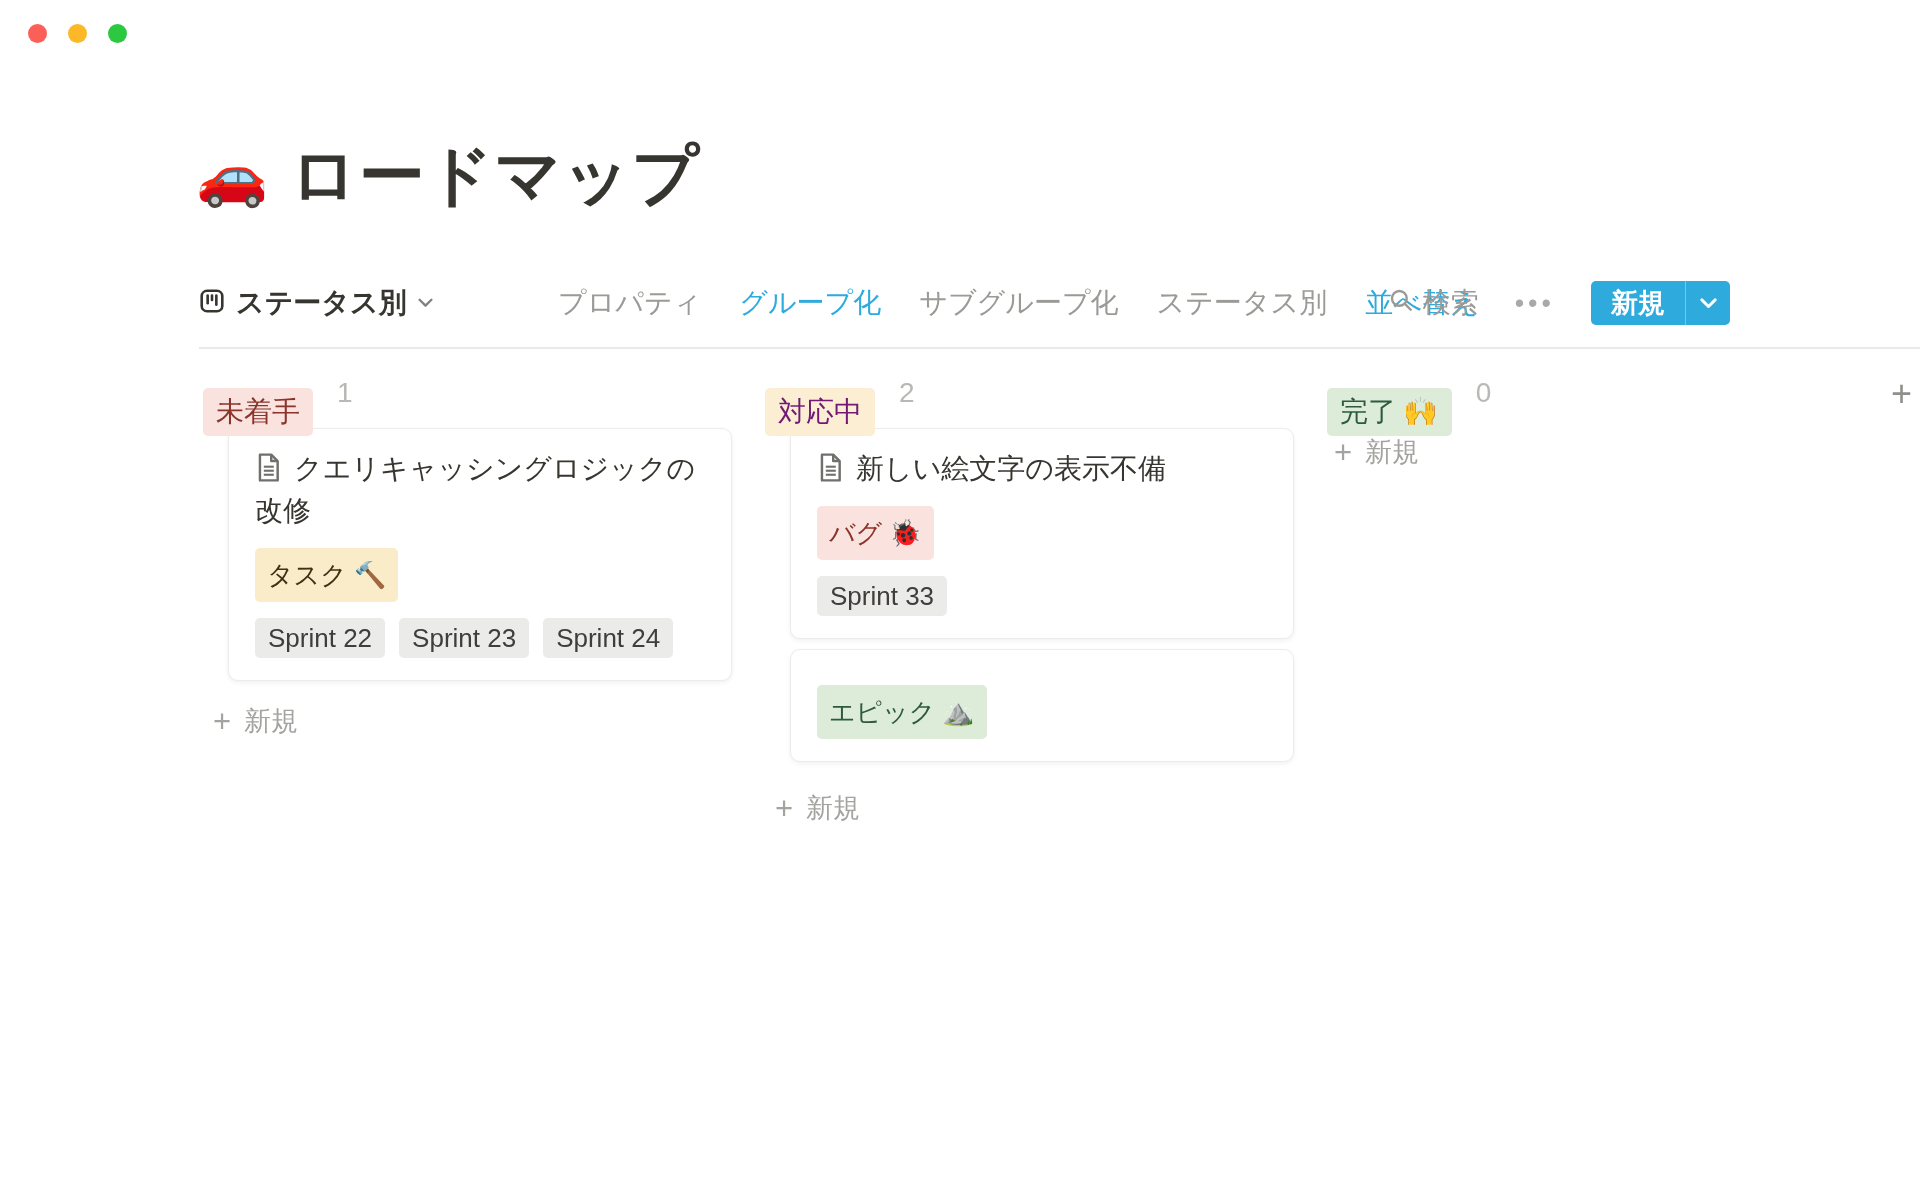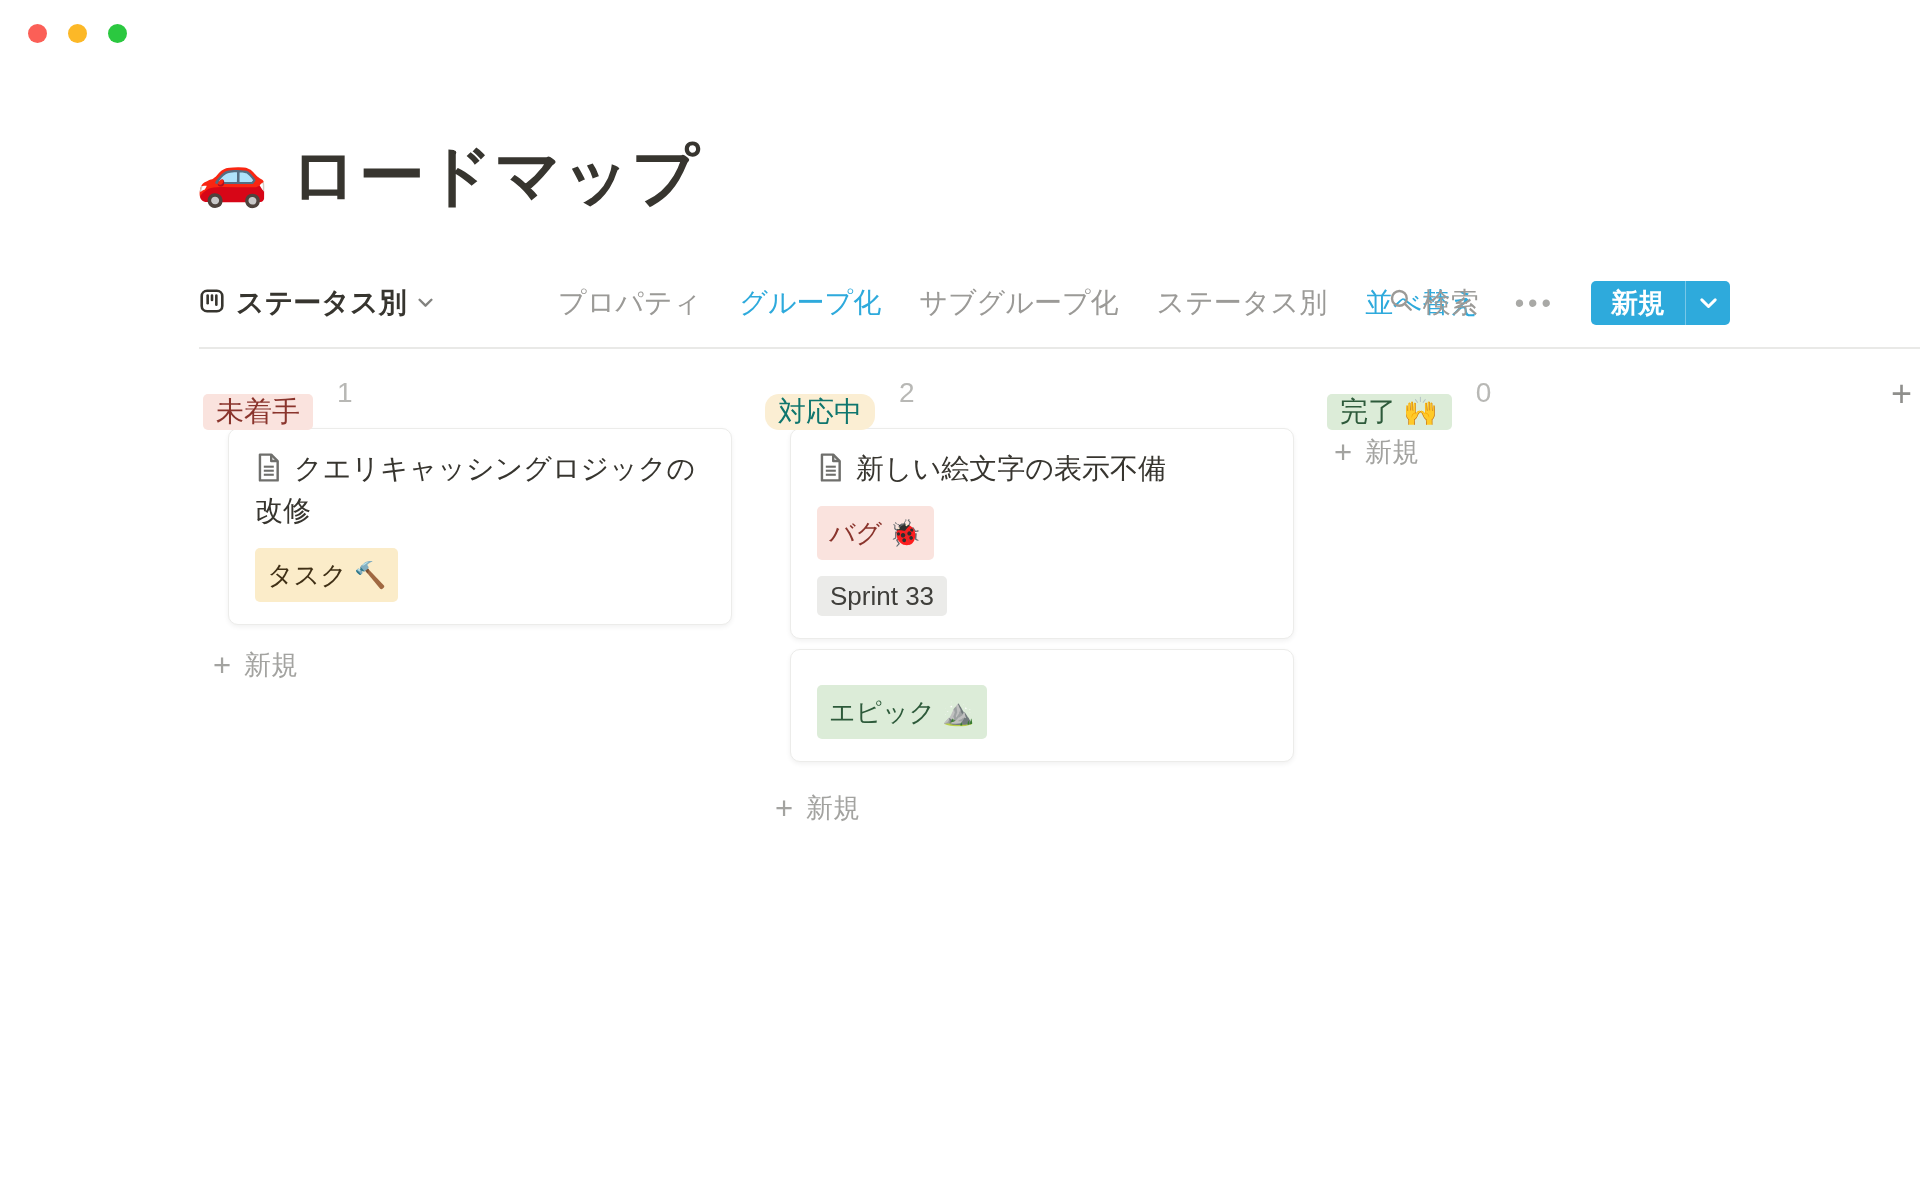--- a/index.html
+++ b/index.html
@@ -31,23 +31,23 @@
   .dots{color:#a9a9a6;font-size:27px;letter-spacing:4px;cursor:pointer;line-height:1;}
   .new-btn{display:flex;align-items:stretch;background:#2eaadc;border-radius:5px;color:#fff;height:44px;overflow:hidden;cursor:pointer;}
   .nb-label{display:flex;align-items:center;padding:0 20px;font-size:27px;font-weight:600;border-right:1px solid rgba(255,255,255,0.35);}
   .nb-chevron{display:flex;align-items:center;justify-content:center;width:44px;}
 
   .divider{position:absolute;left:199px;right:0;top:347px;height:2px;background:#e9e9e7;}
 
   
   .column{position:absolute;top:372px;width:534px;}
   .col-head{display:flex;align-items:center;height:42px;margin-bottom:14px;padding-left:5px;}
-  .badge{display:inline-flex;align-items:center;height:36px;padding:0 13px;border-radius:5px;font-size:28px;font-weight:500;white-space:nowrap;margin-top:37px;}
+  .badge{display:inline-flex;align-items:center;height:48px;padding:0 13px;border-radius:5px;font-size:28px;font-weight:500;white-space:nowrap;margin-top:37px;}
   .badge-red{background:#fae3de;color:#8a342c;}
-  .badge-yellow{background:#fbeed3;color:#0f766e;border-radius:14px;}
+  .badge-yellow{background:#fbeed3;color:#701a75;}
   .badge-green{background:#dcecd8;color:#2d5a3a;}
   .count{margin-left:24px;color:#b8b8b5;font-size:28px;}
 
   .card{background:#fff;border:1px solid #ececea;border-radius:10px;
         box-shadow:0 2px 5px rgba(15,15,15,0.06);padding:19px 26px 22px;margin-bottom:10px;cursor:pointer;margin-left:30px;}
   .card-title{font-size:28px;font-weight:500;line-height:1.5;color:#37352f;}
   .doc-icon{display:inline-block;}
   .doc-icon svg{vertical-align:-4px;margin-right:13px;}
   .card-emoji{margin-right:13px;font-size:28px;}
   .tag-row{display:flex;gap:14px;margin-top:16px;flex-wrap:wrap;}
@@ -136,20 +136,25 @@
     <div class="card-title"><span class="doc-icon"><svg width="26" height="29" viewBox="0 0 16 18" fill="none">
             <path d="M3 1 H10 L14 5 V17 H3 Z" stroke="#6f6f6c" stroke-width="1.5" stroke-linejoin="round"></path>
             <path d="M10 1 V5 H14" stroke="#6f6f6c" stroke-width="1.5" stroke-linejoin="round"></path>
             <line x1="5.4" y1="8.5" x2="11.6" y2="8.5" stroke="#6f6f6c" stroke-width="1.3"></line>
             <line x1="5.4" y1="11" x2="11.6" y2="11" stroke="#6f6f6c" stroke-width="1.3"></line>
             <line x1="5.4" y1="13.5" x2="11.6" y2="13.5" stroke="#6f6f6c" stroke-width="1.3"></line>
           </svg></span><span>クエリキャッシングロジックの改修</span></div>
     <div class="tag-row">
       <span class="tag tag-yellow">タスク 🔨</span>
     </div>
+    <div class="tag-row">
+      <span class="tag tag-gray">Sprint 22</span>
+      <span class="tag tag-gray">Sprint 23</span>
+      <span class="tag tag-gray">Sprint 24</span>
+    </div>
   </div>
   <div class="new-row">
     <span class="plus">+</span>
     <span>新規</span>
   </div>
 </div>
 
 <div class="column col-doing" style="left:760px">
   <div class="col-head">
     <span class="badge badge-yellow">対応中</span>

